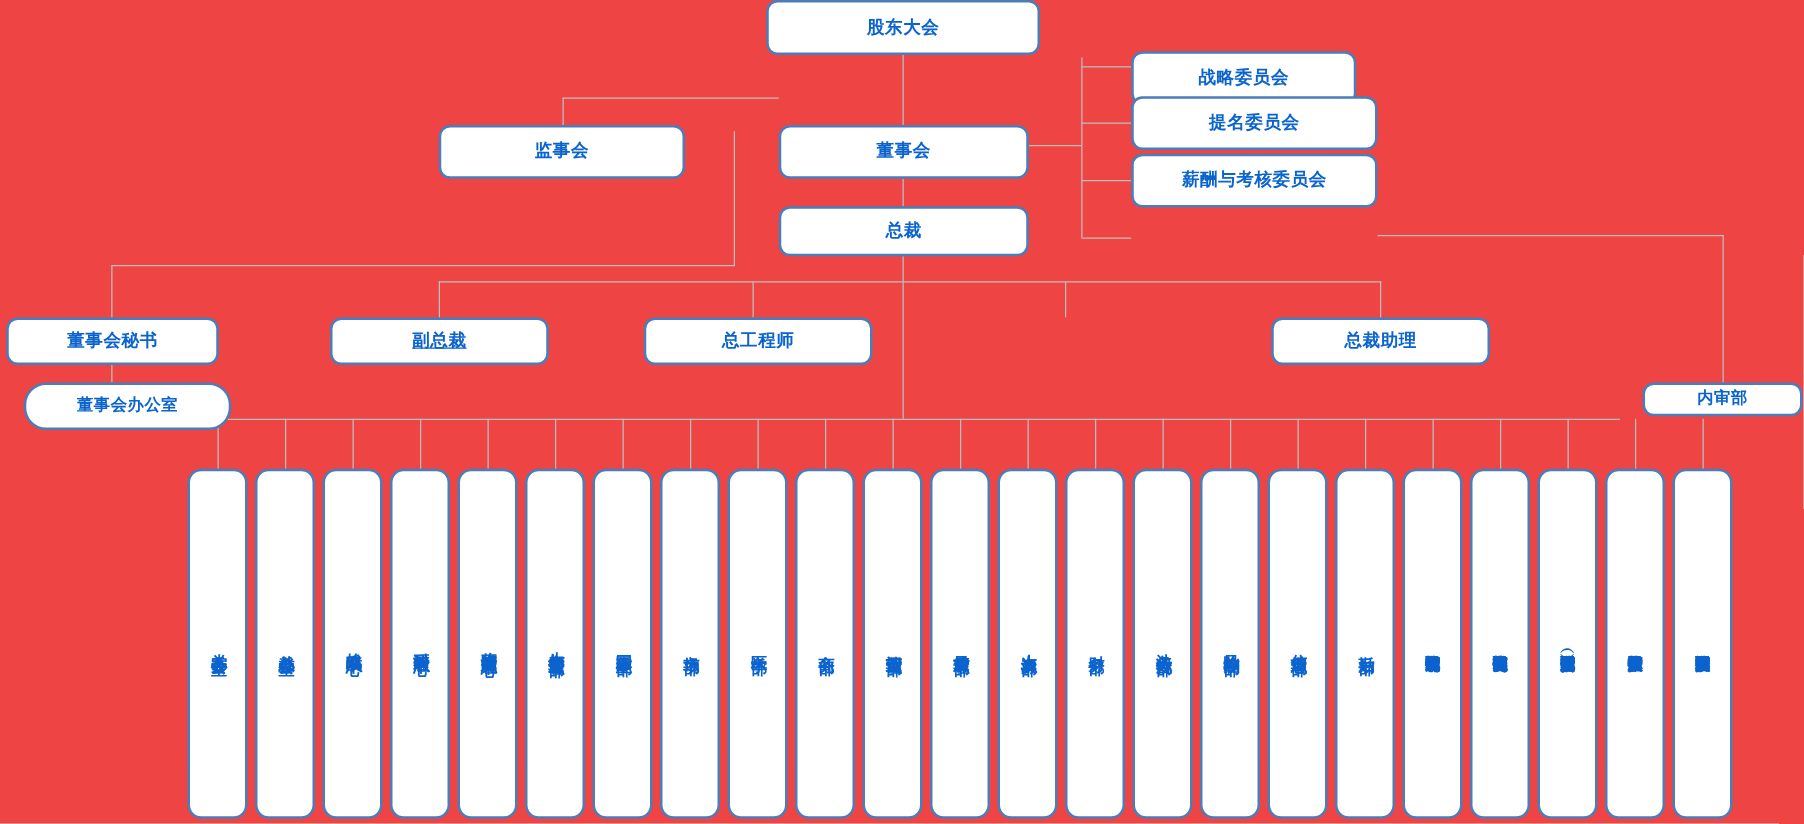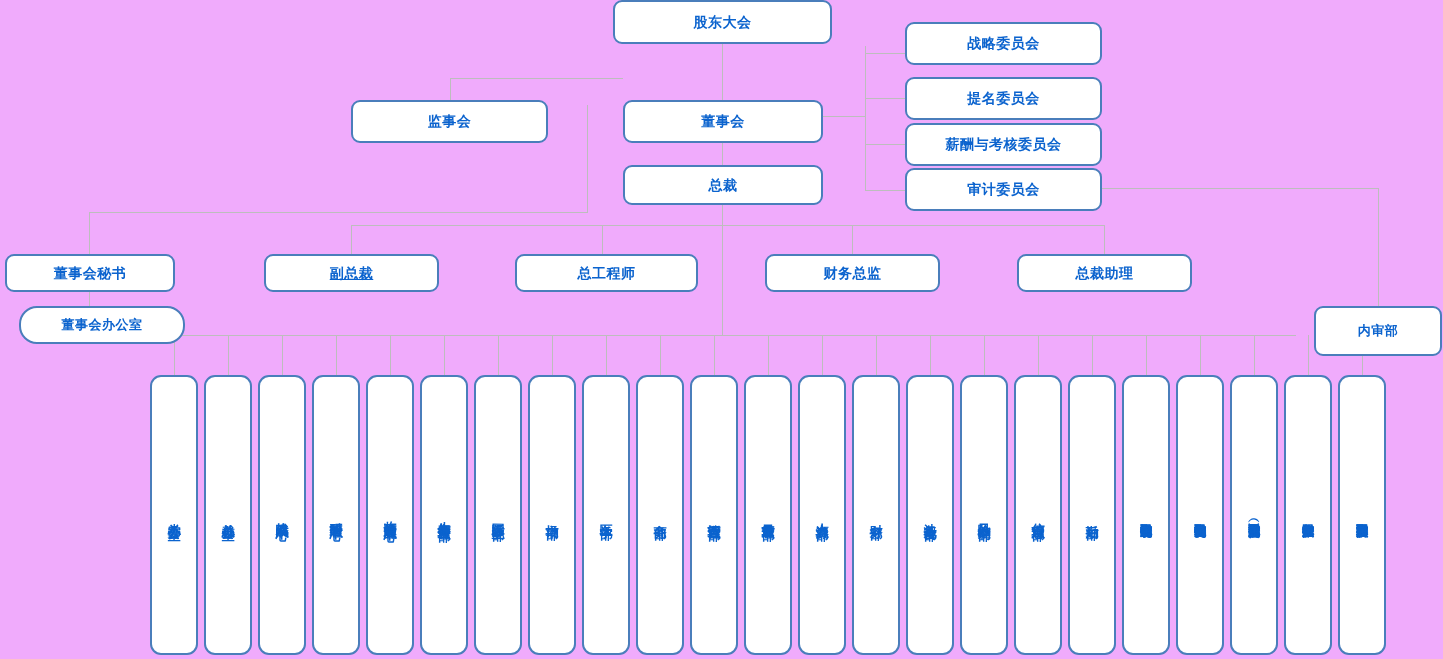--- a/index.html
+++ b/index.html
@@ -5,21 +5,21 @@
   html,body{margin:0;padding:0;background:#ffffff;}
   body{
     font-family:"DejaVu Sans","Liberation Sans",sans-serif;
     -webkit-font-smoothing:antialiased;
   }
   #chart{
     position:relative;
     width:1443px;
     height:659px;
     overflow:hidden;
-    background:#f0abfc;
+    background:#ef4444;
   }
   
   .node{
     position:absolute;
     box-sizing:border-box;
     border:2px solid #4a7ebb;
     border-radius:9px;
     background:#ffffff;
     color:#0b63ce;
     font-weight:700;
@@ -101,34 +101,32 @@
   <div class="ln lnh" style="left:174px;top:335px;width:1122px;"></div>
 
   <div class="node h" style="left:613px;top:0px;width:219px;height:44px;">股东大会</div>
 
   <div class="node h" style="left:351px;top:100px;width:197px;height:43px;">监事会</div>
 
   <div class="node h" style="left:623px;top:100px;width:200px;height:43px;">董事会</div>
 
   <div class="node h" style="left:623px;top:165px;width:200px;height:40px;">总裁</div>
 
-  <div class="node h" style="left:905px;top:22px;width:197px;height:43px;">战略委员会</div>
+  <div class="node h" style="left:905px;top:41px;width:180px;height:43px;">战略委员会</div>
   <div class="node h" style="left:905px;top:77px;width:197px;height:43px;">提名委员会</div>
   <div class="node h" style="left:905px;top:123px;width:197px;height:43px;">薪酬与考核委员会</div>
-  <div class="node h" style="left:905px;top:168px;width:197px;height:43px;">审计委员会</div>
 
   <div class="node h" style="left:5px;top:254px;width:170px;height:38px;">董事会秘书</div>
   <div class="node h" style="left:264px;top:254px;width:175px;height:38px;text-decoration:underline;">副总裁</div>
   <div class="node h" style="left:515px;top:254px;width:183px;height:38px;">总工程师</div>
-  <div class="node h" style="left:765px;top:254px;width:175px;height:38px;">财务总监</div>
   <div class="node h" style="left:1017px;top:254px;width:175px;height:38px;">总裁助理</div>
 
   <div class="node sm" style="left:19px;top:306px;width:166px;height:38px;border-radius:18px;">董事会办公室</div>
 
-  <div class="node sm" style="left:1314px;top:306px;width:128px;height:50px;">内审部</div>
+  <div class="node sm" style="left:1314px;top:306px;width:128px;height:27px;">内审部</div>
 
   <div id="dept-layer">
       <div class="ln lnv" style="left: 174px; top: 335px; height: 40px;"></div>
       <div class="vnode" style="left: 150px; top: 375px; width: 48px; height: 280px;">党委办公室</div>
       <div class="ln lnv" style="left: 228px; top: 335px; height: 40px;"></div>
       <div class="vnode" style="left: 204px; top: 375px; width: 48px; height: 280px;">总裁办公室</div>
       <div class="ln lnv" style="left: 282px; top: 335px; height: 40px;"></div>
       <div class="vnode" style="left: 258px; top: 375px; width: 48px; height: 280px;">战略发展中心</div>
       <div class="ln lnv" style="left: 336px; top: 335px; height: 40px;"></div>
       <div class="vnode" style="left: 312px; top: 375px; width: 48px; height: 280px;">科研管理中心</div>

